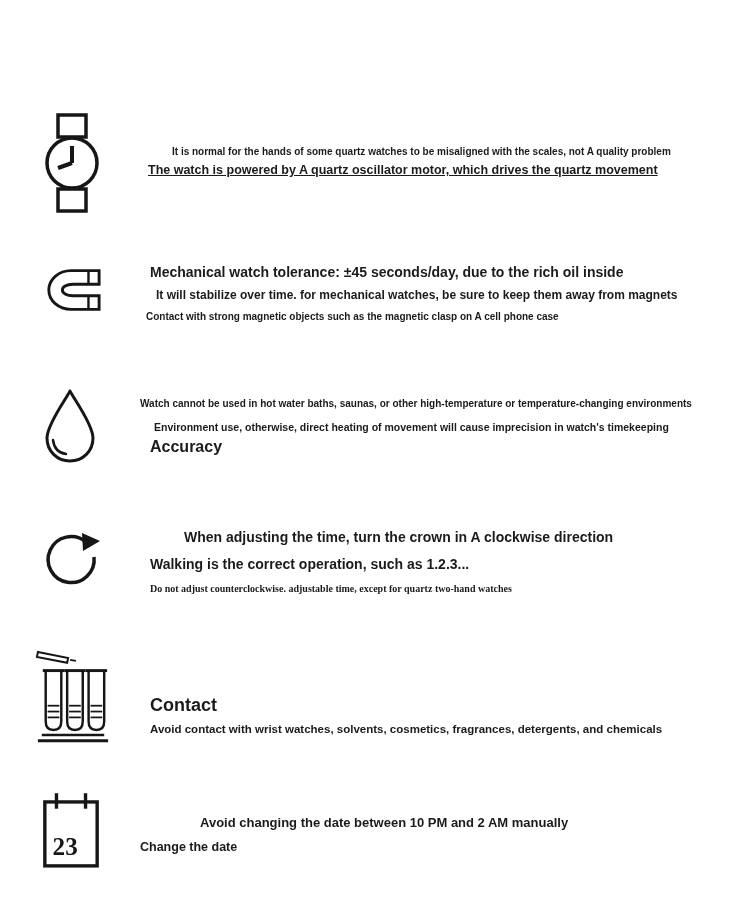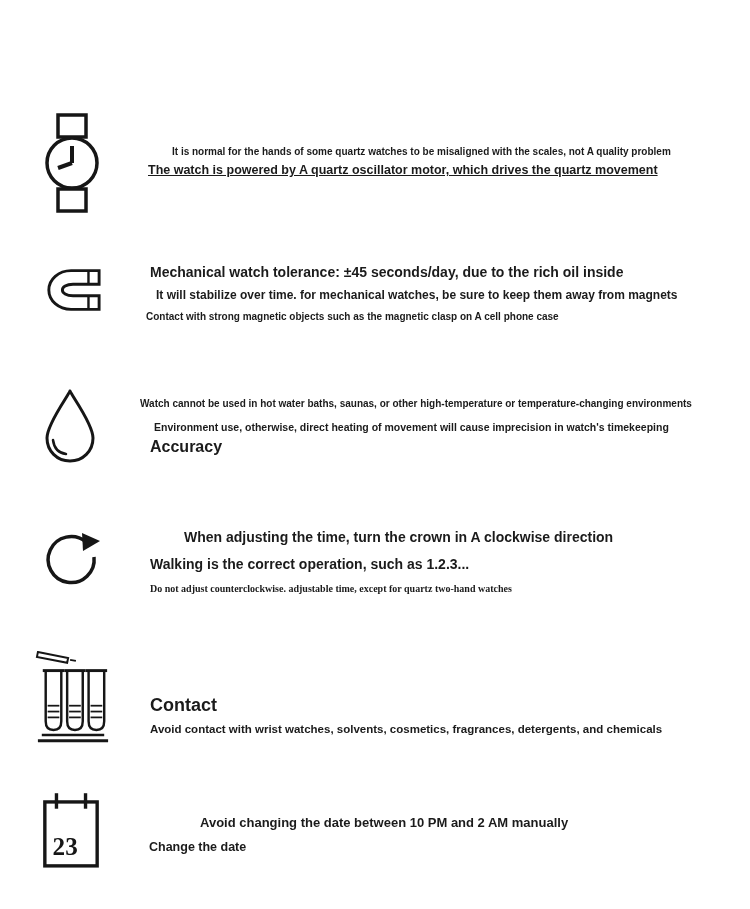--- a/index.html
+++ b/index.html
@@ -48,21 +48,21 @@
   
   .s5{top:640px;height:115px;}
   .s5 .icon{left:34px;top:2px;}
   .s5 .l1{left:150px;top:39px;font-size:11.5px;margin-top:44px;}
   .s5 .heading{left:150px;top:55px;font-size:18px;}
 
   
   .s6{top:788px;height:92px;}
   .s6 .icon{left:40px;top:2px;}
   .s6 .l1{left:200px;top:27px;font-size:13px;}
-  .s6 .heading{left:140px;top:52px;font-size:12.5px;margin-left:9px;}
+  .s6 .heading{left:140px;top:52px;font-size:12.5px;}
 
   .stroke{stroke:#161616;fill:none;}
 </style>
 </head>
 <body>
 
 <div class="page">
 
 
   <div class="section s1">

